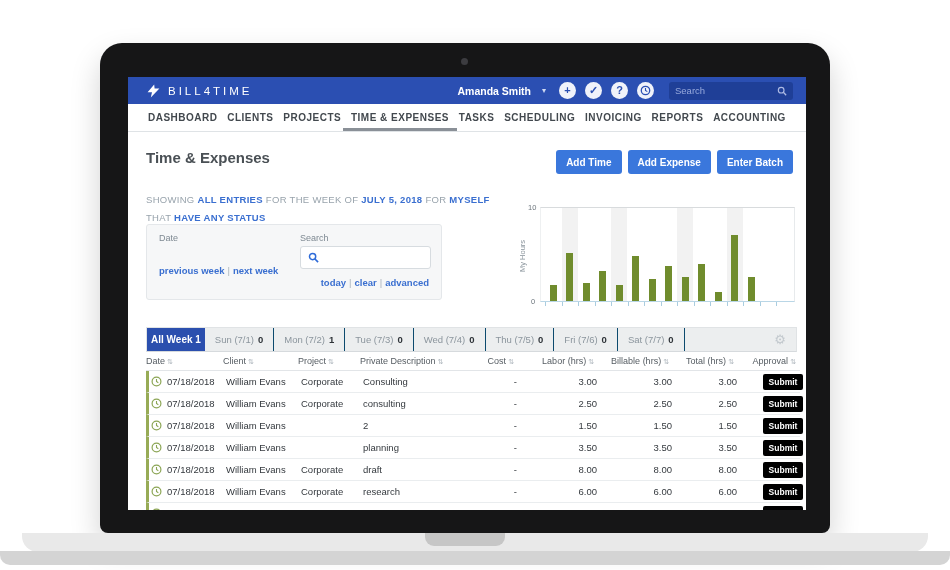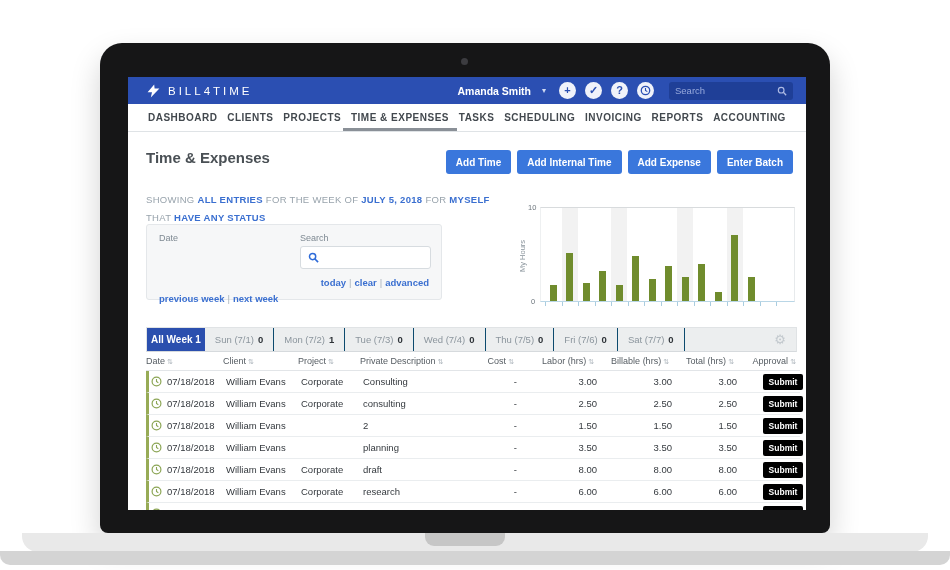--- a/index.html
+++ b/index.html
@@ -150,39 +150,38 @@
         <div class="nav-item">TASKS</div>
         <div class="nav-item">SCHEDULING</div>
         <div class="nav-item">INVOICING</div>
         <div class="nav-item">REPORTS</div>
         <div class="nav-item">ACCOUNTING</div>
       </div>
 
     <div class="page-title">Time &amp; Expenses</div>
     <div class="actions" id="action-buttons">
         <button class="btn">Add Time</button>
-        <button class="btn">Add Internal Time</button>
         <button class="btn">Add Expense</button>
         <button class="btn">Enter Batch</button>
       </div>
 
     <div class="summary" id="summary-line"><span>SHOWING </span><span class="lnk">ALL ENTRIES</span><span> FOR THE WEEK OF </span><span class="lnk">JULY 5, 2018</span><span> FOR </span><span class="lnk">MYSELF</span><span> THAT </span><span class="lnk">HAVE ANY STATUS</span></div>
 
     <div class="filter-panel">
       <span class="f-label" style="left:12px; top:8px;">Date</span>
       <span class="f-label" style="left:153px; top:8px;">Search</span>
       <div class="f-input" style="left:153px; top:21px; width:131px;">
         <span>
           <svg width="11" height="11" viewBox="0 0 12 12">
               <circle cx="5" cy="5" r="3.4" fill="none" stroke="#2e6bd8" stroke-width="1.6"></circle>
               <path d="M7.6 7.6 L11 11" stroke="#2e6bd8" stroke-width="1.8"></path>
             </svg>
         </span>
       </div>
-      <div class="link-row" style="left:12px; top:68px;">
+      <div class="link-row" style="left:12px; top:40px;">
         <span class="link">previous week</span><span class="sep">|</span><span class="link">next week</span>
       </div>
       <div class="link-row" style="right:12px; top:52px;">
         <span class="link">today</span><span class="sep">|</span><span class="link">clear</span><span class="sep">|</span><span class="link">advanced</span>
       </div>
     </div>
 
     <div class="chart">
       <span class="ytick" style="left:20px; top:6px;">10</span>
       <span class="ytick" style="left:23px; top:100px;">0</span>

